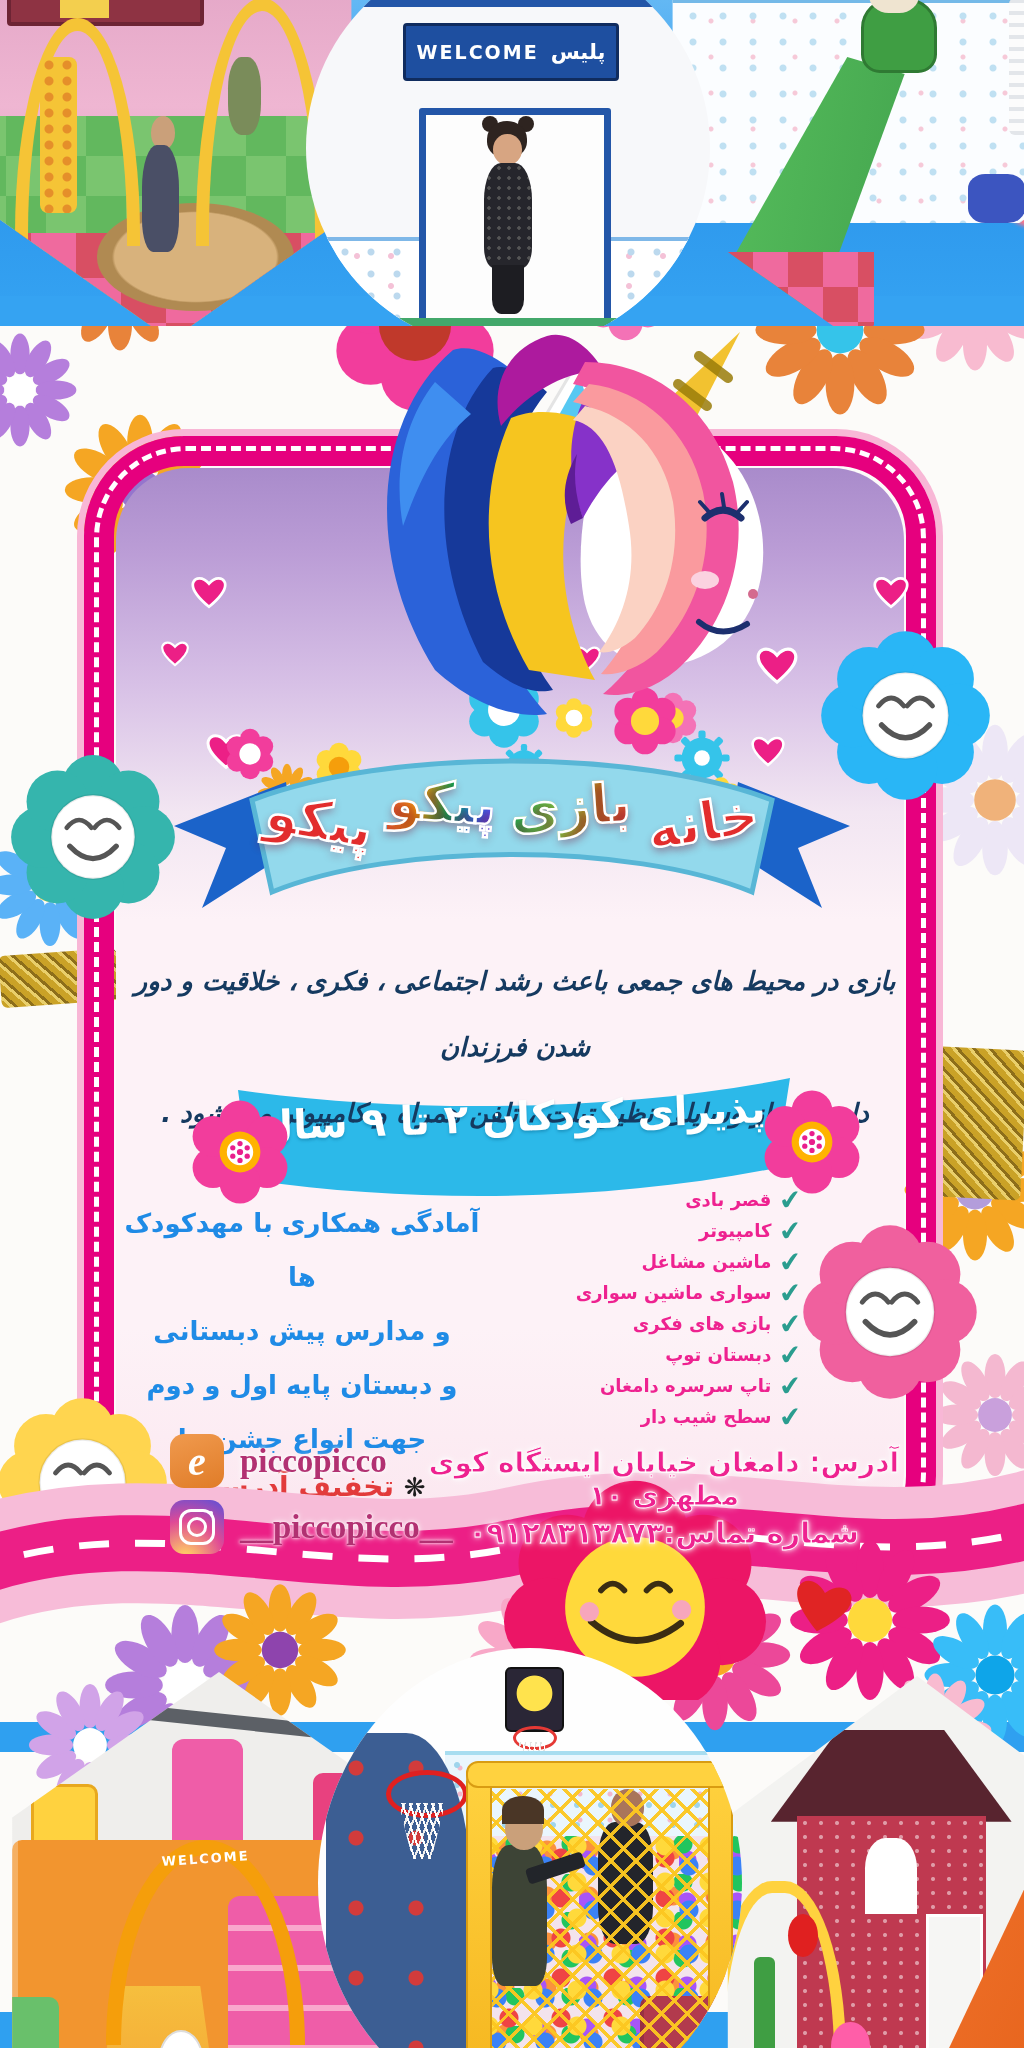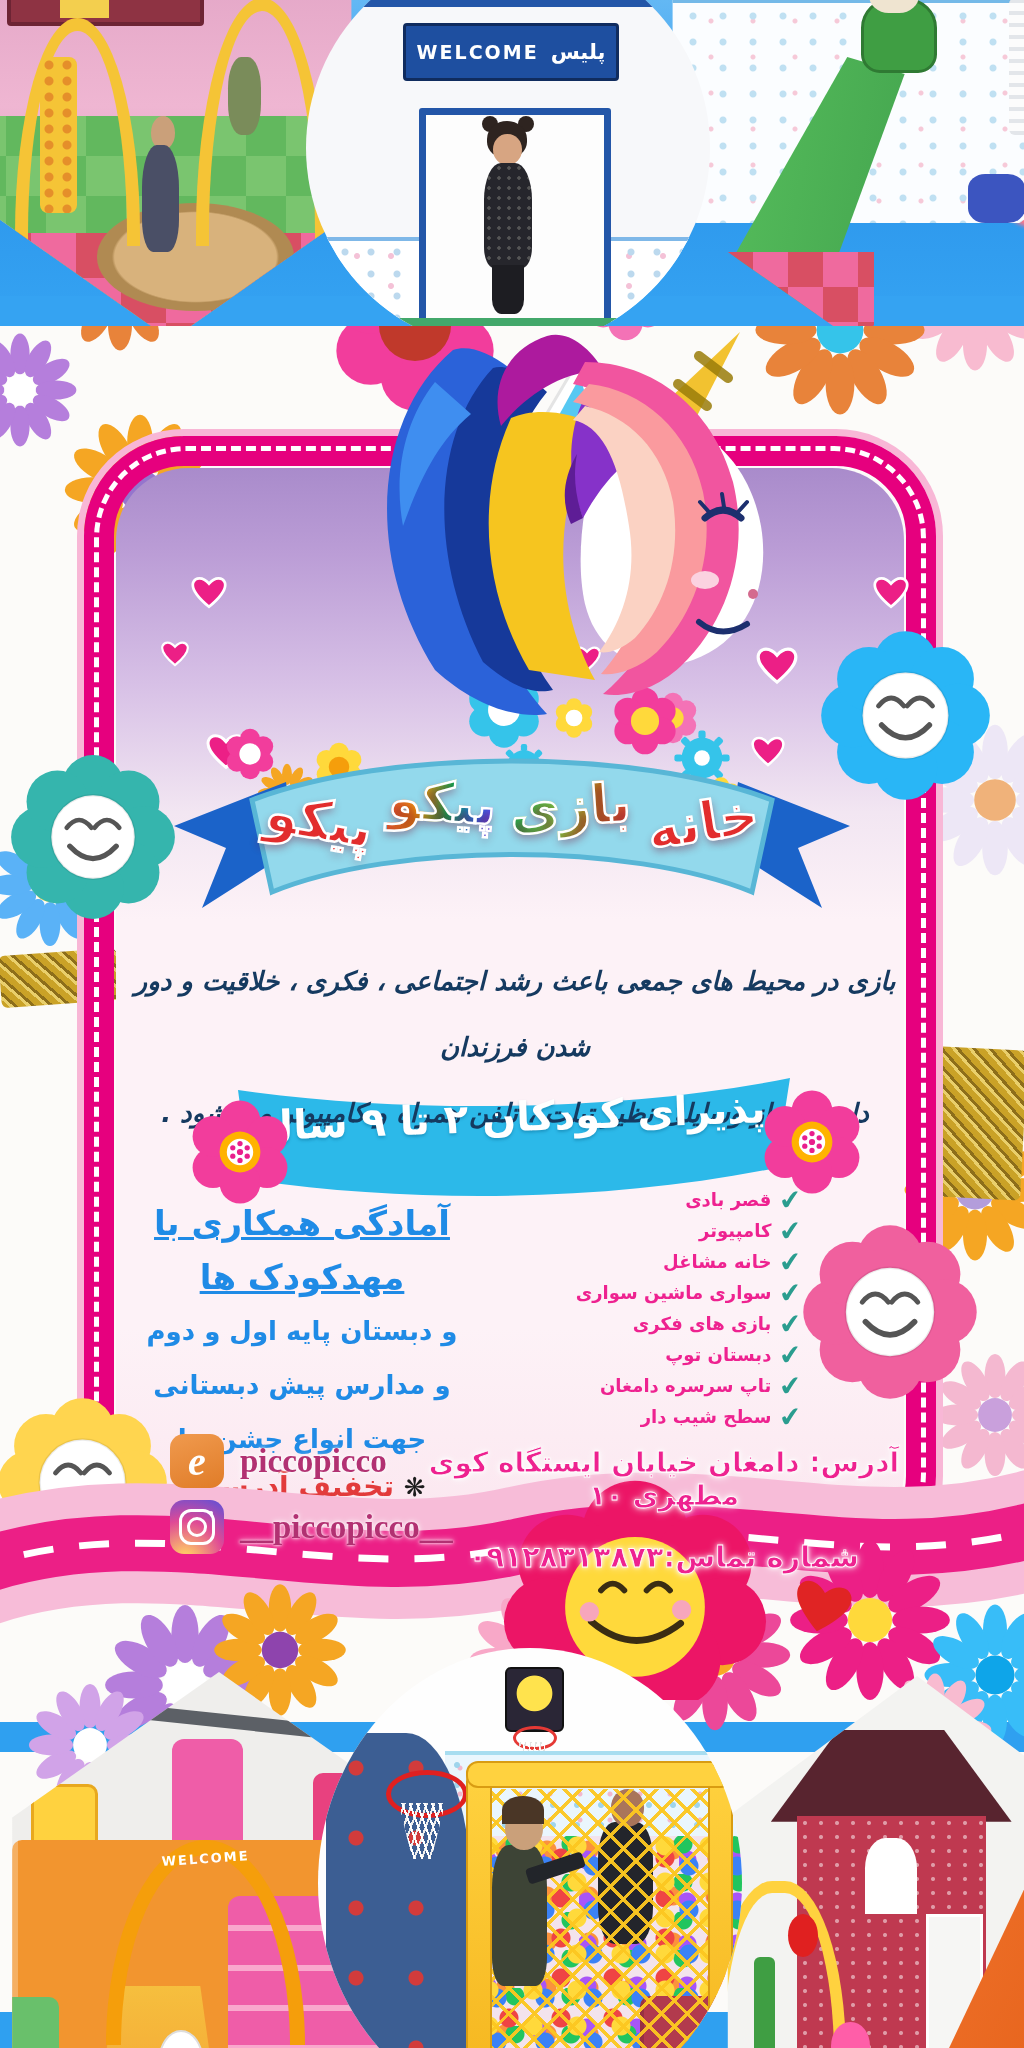--- a/index.html
+++ b/index.html
@@ -174,40 +174,40 @@
          color:#153a60;font-weight:bold;font-style:italic;font-size:26px;line-height:66px;}
   .age-banner-svg{position:absolute;left:228px;top:1072px;width:572px;height:128px;z-index:5;}
   .age-banner-text{position:absolute;left:252px;top:1094px;width:520px;z-index:6;text-align:center;direction:rtl;
          color:#fff;font-weight:bold;font-size:40px;transform:rotate(-2deg);text-shadow:0 2px 3px rgba(0,90,130,.35);}
   .services{position:absolute;left:462px;top:1184px;width:340px;z-index:6;}
   .svc-row{display:flex;direction:rtl;align-items:center;gap:8px;height:31px;}
   .svc-check{color:#2a9d8f;font-size:27px;font-weight:bold;transform:rotate(-6deg);line-height:1;}
   .svc-label{color:#ee2290;font-weight:bold;font-size:18px;}
   .coop{position:absolute;left:112px;top:1196px;width:380px;z-index:6;text-align:center;direction:rtl;}
   .coop-line{color:#1f8be6;font-weight:bold;font-size:26px;line-height:54px;}
-  .coop-line.first{font-size:34px;text-decoration:underline;}
+  .coop-line.first{font-size:26px;}
   .discount{margin-top:4px;font-size:28px;font-weight:bold;color:#e23b3b;}
   .discount .mark{color:#1c1c1c;font-size:26px;}
   
   .contact-row{position:absolute;z-index:7;display:flex;align-items:center;gap:16px;}
   .row-eitaa{left:170px;top:1434px;} .row-insta{left:170px;top:1500px;}
   .eitaa-icon{width:54px;height:54px;border-radius:14px;background:linear-gradient(160deg,#f09a4e,#e07c28);
       color:#fff;display:flex;align-items:center;justify-content:center;
       font-family:"Liberation Serif",serif;font-style:italic;font-weight:bold;font-size:40px;}
   .insta-icon{width:54px;height:54px;border-radius:14px;position:relative;
       background:radial-gradient(circle at 28% 110%,#fdc468 10%,#df4996 55%,#5851db 100%);}
   .insta-icon i{position:absolute;inset:9px;border:3px solid #fff;border-radius:12px;}
   .insta-icon b{position:absolute;left:17px;top:17px;width:14px;height:14px;border:3px solid #fff;border-radius:50%;}
   .insta-icon u{position:absolute;right:11px;top:11px;width:4px;height:4px;background:#fff;border-radius:50%;}
   .handle{font-family:"Liberation Serif",serif;font-weight:bold;font-size:33px;color:#b23172;
           text-shadow:0 0 3px #fff,0 0 6px #fff;}
   .address{position:absolute;left:414px;top:1446px;width:500px;z-index:7;text-align:center;direction:rtl;
            color:#ee2290;font-weight:bold;-webkit-text-stroke:0.8px #fff;
            text-shadow:0 0 4px #fff,0 0 8px #fff;}
-  .addr1{font-size:28px;} .addr2{font-size:29px;margin-top:28px;}
+  .addr1{font-size:28px;} .addr2{font-size:29px;margin-top:4px;}
   
   .wave{position:absolute;left:0;top:1452px;width:1024px;height:205px;z-index:6;}
   .bigflower{position:absolute;left:470px;top:1475px;width:330px;height:225px;z-index:6;}
 </style>
 </head>
 <body>
 
 <svg width="0" height="0" style="position:absolute" aria-hidden="true">
 <defs>
   <symbol id="daisy" viewBox="-50 -50 100 100">
@@ -478,21 +478,21 @@
     <div class="svc-row">
         <span class="svc-check">✔</span>
         <span class="svc-label">قصر بادی</span>
       </div>
     <div class="svc-row">
         <span class="svc-check">✔</span>
         <span class="svc-label">کامپیوتر</span>
       </div>
     <div class="svc-row">
         <span class="svc-check">✔</span>
-        <span class="svc-label">خانه مشاغل</span>
+        <span class="svc-label">ماشین مشاغل</span>
       </div>
     <div class="svc-row">
         <span class="svc-check">✔</span>
         <span class="svc-label">سواری ماشین سواری</span>
       </div>
     <div class="svc-row">
         <span class="svc-check">✔</span>
         <span class="svc-label">بازی های فکری</span>
       </div>
     <div class="svc-row">
@@ -504,22 +504,22 @@
         <span class="svc-label">تاپ سرسره دامغان</span>
       </div>
     <div class="svc-row">
         <span class="svc-check">✔</span>
         <span class="svc-label">سطح شیب دار</span>
       </div>
   </div>
 
   <div class="coop" dir="rtl">
     <div class="coop-line first">آمادگی همکاری با مهدکودک ها</div>
+    <div class="coop-line">و مدارس پیش دبستانی</div>
     <div class="coop-line">و دبستان پایه اول و دوم</div>
-    <div class="coop-line">و مدارس پیش دبستانی</div>
     <div class="coop-line">جهت انواع جشن ها</div>
     <div class="discount">
       <span class="mark">❋</span>
       <span>تخفیف آدرس</span>
       <span class="mark">❋</span>
     </div>
   </div>
 
   <div class="contact-row row-eitaa">
     <div class="eitaa-icon">e</div>

